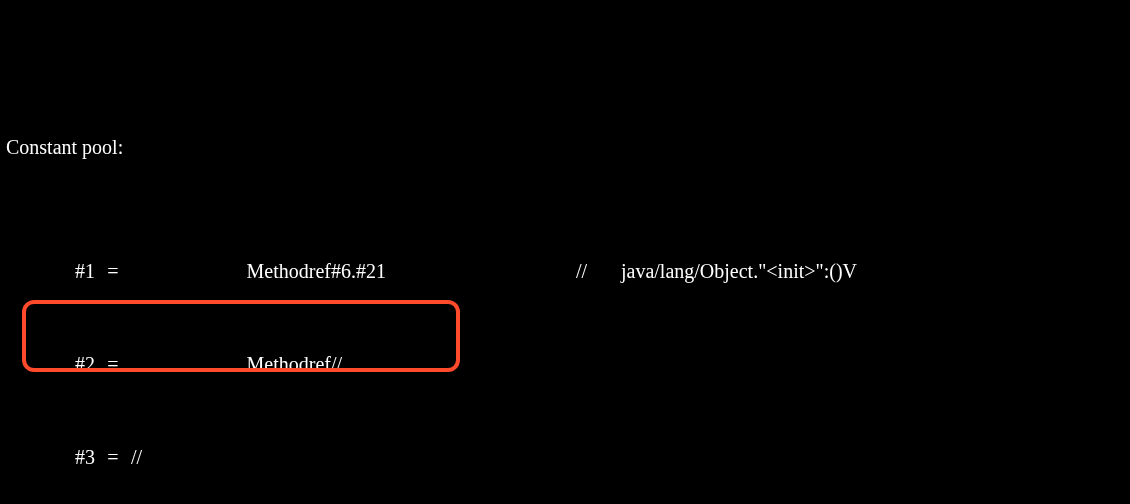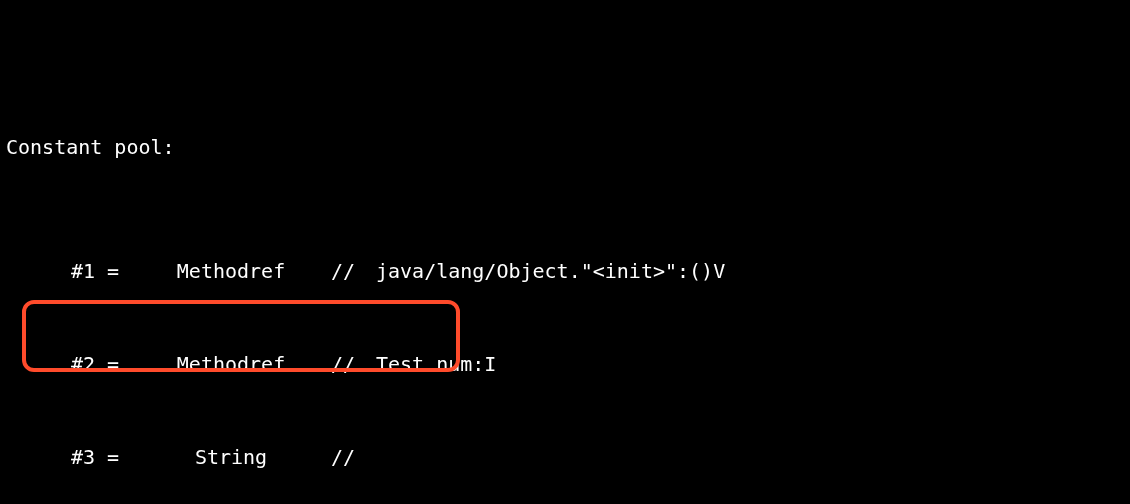--- a/index.html
+++ b/index.html
@@ -19,33 +19,34 @@
     padding: 0;
   }
   .terminal {
     padding: 0;
     white-space: pre;
   }
   .line {
     display: flex;
     height: 31px;
     align-items: center;
+    font-family: Liberation Serif, serif;
   }
   .col-index {
     width: 95px;
     text-align: right;
     padding-right: 0;
   }
   .col-eq {
     width: 36px;
     text-align: center;
   }
   .col-type {
     width: 200px;
-    text-align: center;
+    text-align: right;
   }
   .col-ref {
     width: 245px;
     text-align: left;
   }
   .col-comment-sep {
     width: 45px;
     text-align: left;
   }
   .col-comment {
@@ -76,34 +77,33 @@
   <div class="terminal">
     <div style="height:8px"></div>
     <div class="line header">
       <span>Constant pool:</span>
     </div>
 
     <div class="line">
       <span class="col-index">#1</span>
       <span class="col-eq">=</span>
       <span class="col-type">Methodref</span>
+      <span class="col-ref">#6.#21</span>
       <span class="col-comment-sep">//</span>
       <span class="col-comment">java/lang/Object."&lt;init&gt;":()V</span>
     </div>
     <div class="line">
       <span class="col-index">#2</span>
       <span class="col-eq">=</span>
       <span class="col-type">Methodref</span>
       <span class="col-comment-sep">//</span>
-      <span class="col-comment">Test.num:I</span>
     </div>
     <div class="line">
       <span class="col-index">#3</span>
       <span class="col-eq">=</span>
-      <span class="col-type">String</span>
       <span class="col-comment-sep">//</span>
     </div>
     
     
     
     
     
     
     
     

